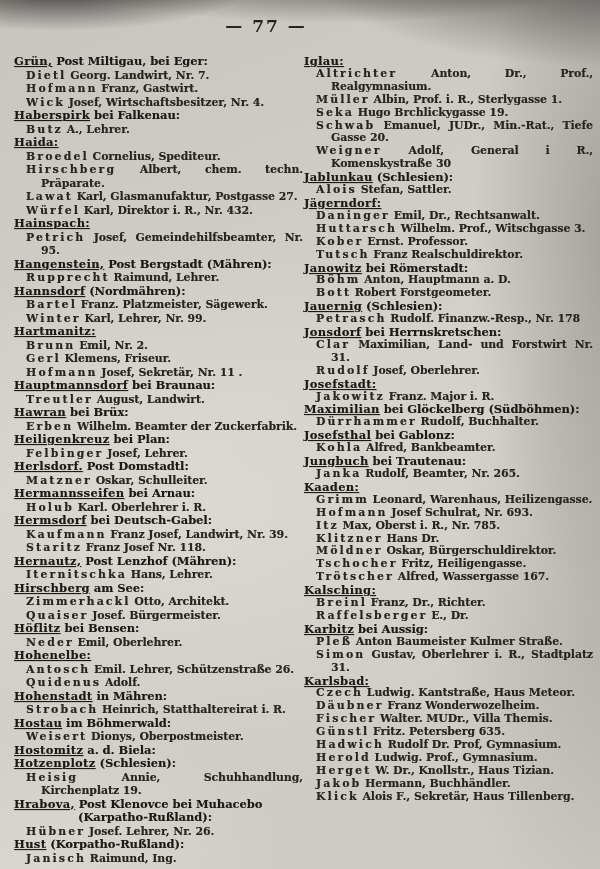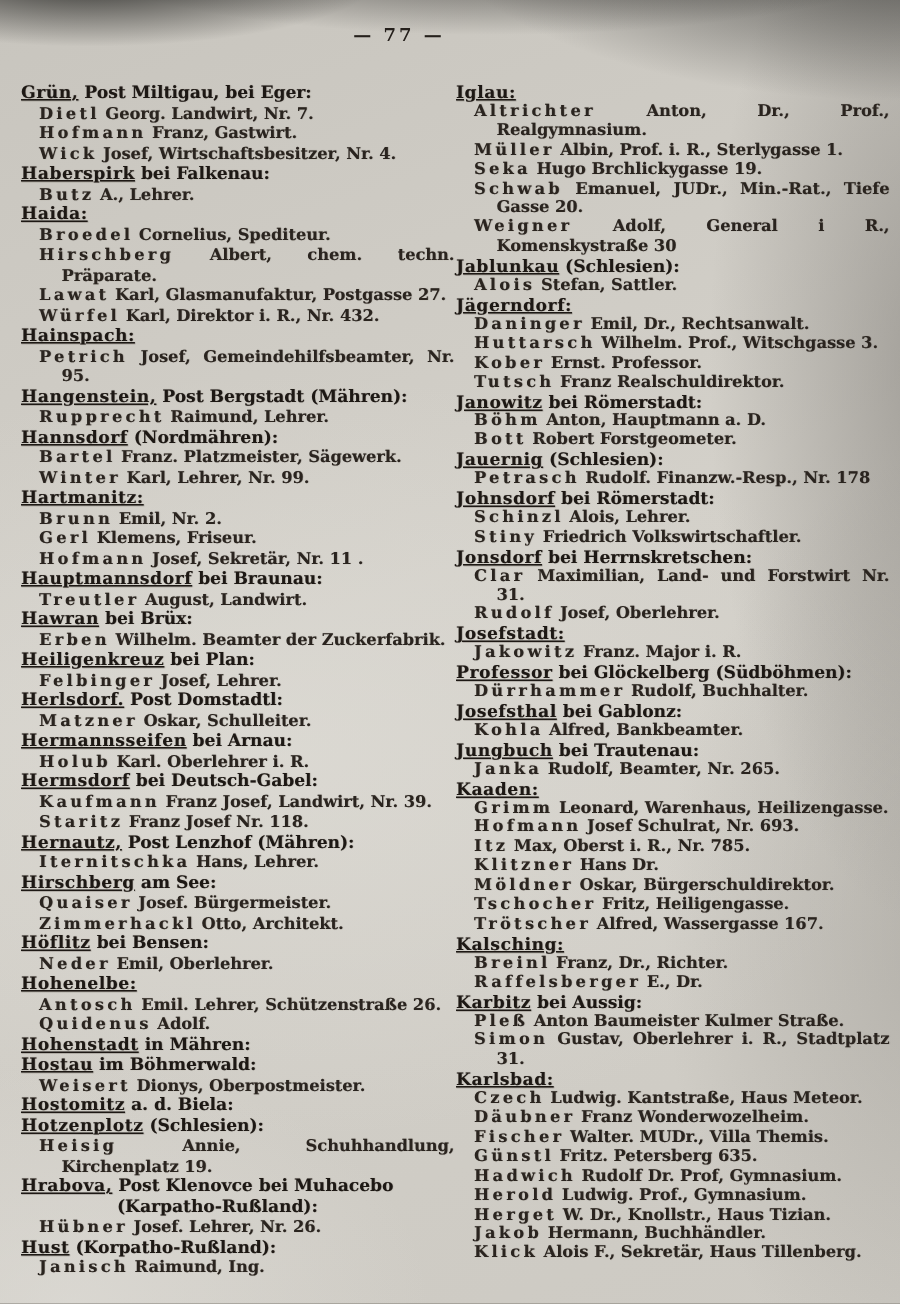--- a/index.html
+++ b/index.html
@@ -11,21 +11,21 @@
       radial-gradient(ellipse 430px 170px at 101% -60px, rgba(38,38,36,.92), rgba(38,38,36,0) 75%),
       radial-gradient(ellipse 210px 520px at 104% 28%, rgba(118,115,110,.55), rgba(118,115,110,0) 72%),
       radial-gradient(ellipse 250px 430px at 105% 72%, rgba(146,143,137,.45), rgba(146,143,137,0) 75%),
       radial-gradient(ellipse 520px 320px at 32% 58%, rgba(226,224,218,.55), rgba(226,224,218,0) 80%),
       radial-gradient(ellipse 300px 200px at 8% 100%, rgba(228,226,221,.5), rgba(228,226,221,0) 80%),
       linear-gradient(160deg,#c8c5be 0%,#d3d0c9 45%,#cdcac3 100%);
     font-family:"DejaVu Serif", serif;
   }
   .page-number{
     position:absolute;top:16px;left:0;width:532px;text-align:center;
-    font-weight:bold;font-size:12px;letter-spacing:2px;color:#25201c;
+    font-weight:bold;font-size:17px;letter-spacing:2px;color:#25201c;
   }
   .col{
     position:absolute;top:55px;width:289px;
     font-weight:bold;font-size:10.8px;line-height:13.5px;color:#2a241f;
     text-shadow:.3px .3px .5px rgba(45,36,28,.45);
   }
   .col-left{left:14px;}
   .col-right{left:304px;line-height:12.9px;}
   .section-heading{
     padding-left:64px;text-indent:-64px;
@@ -103,34 +103,35 @@
         <div class="section-heading"><span class="heading-place">Hermsdorf</span> bei Deutsch-Gabel:</div>
         <div class="entry"><span class="surname">Kaufmann</span> Franz Josef, Landwirt, Nr. 39.</div>
         <div class="entry"><span class="surname">Staritz</span> Franz Josef Nr. 118.</div>
       </div>
       <div>
         <div class="section-heading"><span class="heading-place">Hernautz,</span> Post Lenzhof (Mähren):</div>
         <div class="entry"><span class="surname">Iternitschka</span> Hans, Lehrer.</div>
       </div>
       <div>
         <div class="section-heading"><span class="heading-place">Hirschberg</span> am See:</div>
+        <div class="entry"><span class="surname">Zimmerhackl</span> Otto, Architekt.</div>
         <div class="entry"><span class="surname">Quaiser</span> Josef. Bürgermeister.</div>
-        <div class="entry"><span class="surname">Zimmerhackl</span> Otto, Architekt.</div>
       </div>
       <div>
         <div class="section-heading"><span class="heading-place">Höflitz</span> bei Bensen:</div>
         <div class="entry"><span class="surname">Neder</span> Emil, Oberlehrer.</div>
       </div>
       <div>
         <div class="section-heading"><span class="heading-place">Hohenelbe:</span></div>
         <div class="entry"><span class="surname">Antosch</span> Emil. Lehrer, Schützenstraße 26.</div>
         <div class="entry"><span class="surname">Quidenus</span> Adolf.</div>
       </div>
       <div>
         <div class="section-heading"><span class="heading-place">Hohenstadt</span> in Mähren:</div>
+        <div class="entry"><span class="surname">Strobach</span> Heinrich, Statthaltereirat i. R.</div>
       </div>
       <div>
         <div class="section-heading"><span class="heading-place">Hostau</span> im Böhmerwald:</div>
         <div class="entry"><span class="surname">Weisert</span> Dionys, Oberpostmeister.</div>
       </div>
       <div>
         <div class="section-heading"><span class="heading-place">Hostomitz</span> a. d. Biela:</div>
       </div>
       <div>
         <div class="section-heading"><span class="heading-place">Hotzenplotz</span> (Schlesien):</div>
@@ -168,35 +169,30 @@
       <div>
         <div class="section-heading"><span class="heading-place">Janowitz</span> bei Römerstadt:</div>
         <div class="entry"><span class="surname">Böhm</span> Anton, Hauptmann a. D.</div>
         <div class="entry"><span class="surname">Bott</span> Robert Forstgeometer.</div>
       </div>
       <div>
         <div class="section-heading"><span class="heading-place">Jauernig</span> (Schlesien):</div>
         <div class="entry"><span class="surname">Petrasch</span> Rudolf. Finanzw.-Resp., Nr. 178</div>
       </div>
       <div>
-        <div class="section-heading"><span class="heading-place">Johnsdorf</span> bei Römerstadt:</div>
-        <div class="entry"><span class="surname">Schinzl</span> Alois, Lehrer.</div>
-        <div class="entry"><span class="surname">Stiny</span> Friedrich Volkswirtschaftler.</div>
-      </div>
-      <div>
         <div class="section-heading"><span class="heading-place">Jonsdorf</span> bei Herrnskretschen:</div>
         <div class="entry"><span class="surname">Clar</span> Maximilian, Land- und Forstwirt Nr. 31.</div>
         <div class="entry"><span class="surname">Rudolf</span> Josef, Oberlehrer.</div>
       </div>
       <div>
         <div class="section-heading"><span class="heading-place">Josefstadt:</span></div>
         <div class="entry"><span class="surname">Jakowitz</span> Franz. Major i. R.</div>
       </div>
       <div>
-        <div class="section-heading"><span class="heading-place">Professor</span> bei Glöckelberg (Südböhmen):</div>
+        <div class="section-heading"><span class="heading-place">Maximilian</span> bei Glöckelberg (Südböhmen):</div>
         <div class="entry"><span class="surname">Dürrhammer</span> Rudolf, Buchhalter.</div>
       </div>
       <div>
         <div class="section-heading"><span class="heading-place">Josefsthal</span> bei Gablonz:</div>
         <div class="entry"><span class="surname">Kohla</span> Alfred, Bankbeamter.</div>
       </div>
       <div>
         <div class="section-heading"><span class="heading-place">Jungbuch</span> bei Trautenau:</div>
         <div class="entry"><span class="surname">Janka</span> Rudolf, Beamter, Nr. 265.</div>
       </div>

